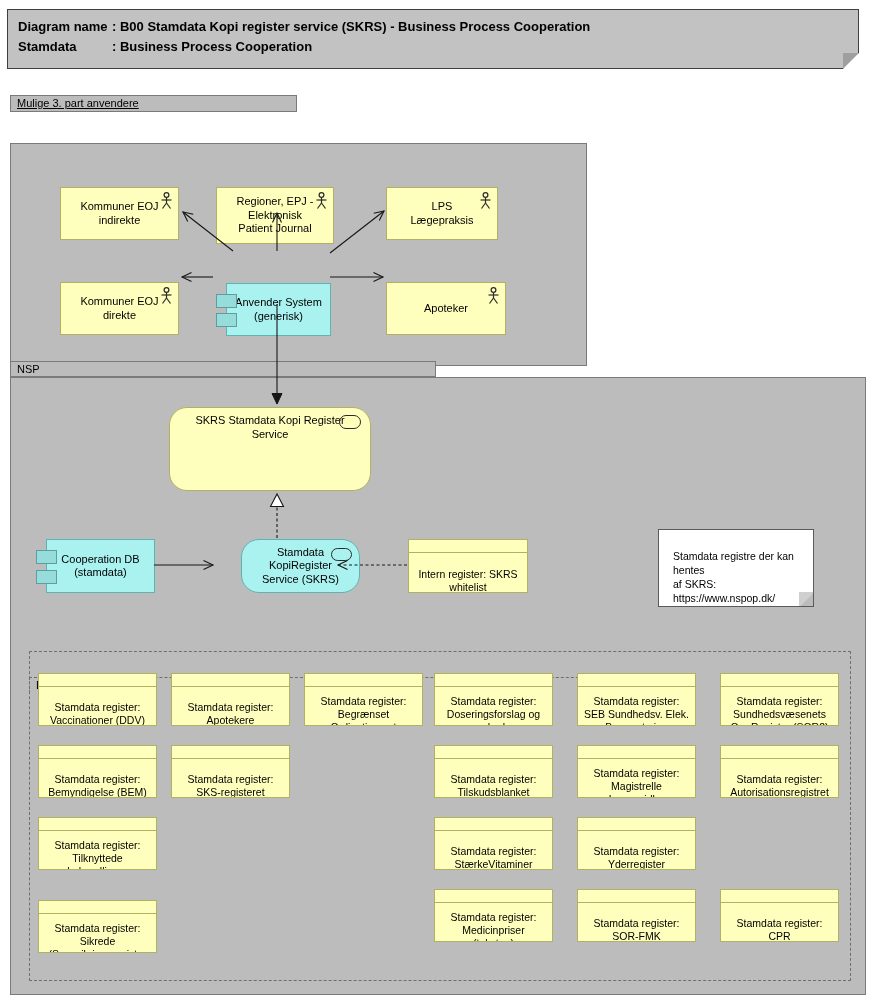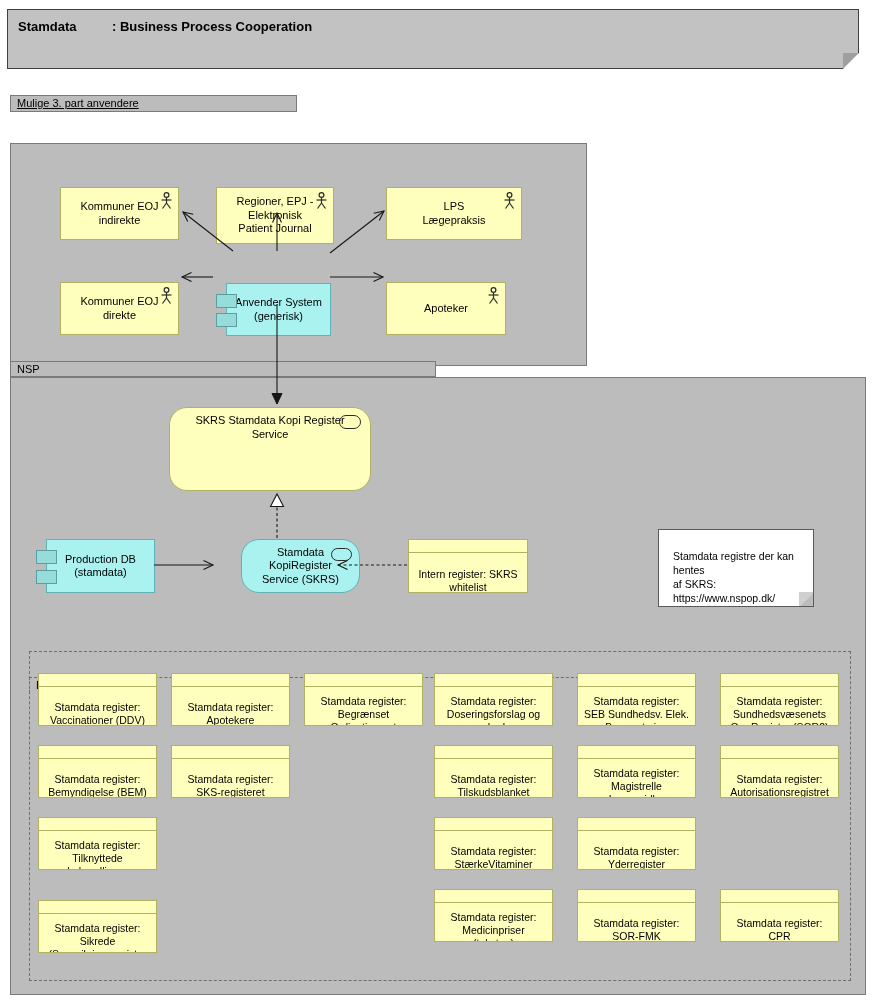--- a/index.html
+++ b/index.html
@@ -48,20 +48,23 @@
   .note .fold-cover{background:#bcbcbc;width:15px;height:15px;}
   .note .fold-flap{background:#cfcfcf;width:15px;height:15px;}
 
   .overlay{position:absolute;left:0;top:0;pointer-events:none;}
 </style>
 </head>
 <body>
 
 <div class="abs titlebar">
   <div>
+    <span class="tlabel">Diagram name</span><span>: B00 Stamdata Kopi register service (SKRS) - Business Process Cooperation</span>
+  </div>
+  <div>
     <span class="tlabel">Stamdata</span><span>: Business Process Cooperation</span>
   </div>
   <div class="fold-flap"></div>
   <div class="fold-cover"></div>
 </div>
 
 <div class="abs gtab g1tab">
   <span>Mulige 3. part anvendere</span>
 </div>
 <div class="abs gbody g1body">
@@ -88,21 +91,21 @@
         <g stroke="#2a2a2a" stroke-width="1.2" fill="none">
           <circle cx="6.5" cy="3" r="2.4"></circle>
           <line x1="6.5" y1="5.4" x2="6.5" y2="11"></line>
           <line x1="1.5" y1="8" x2="11.5" y2="8"></line>
           <line x1="6.5" y1="11" x2="2.5" y2="16.5"></line>
           <line x1="6.5" y1="11" x2="10.5" y2="16.5"></line>
         </g>
       </svg>
   </div>
 
-  <div class="node yellow" style="left:375px;top:43px;width:136px;height:53px;">
+  <div class="node yellow" style="left:375px;top:43px;width:112px;height:53px;">
     <span>LPS
 Lægepraksis</span>
     <svg class="actor" viewBox="0 0 13 18">
         <g stroke="#2a2a2a" stroke-width="1.2" fill="none">
           <circle cx="6.5" cy="3" r="2.4"></circle>
           <line x1="6.5" y1="5.4" x2="6.5" y2="11"></line>
           <line x1="1.5" y1="8" x2="11.5" y2="8"></line>
           <line x1="6.5" y1="11" x2="2.5" y2="16.5"></line>
           <line x1="6.5" y1="11" x2="10.5" y2="16.5"></line>
         </g>
@@ -149,21 +152,21 @@
 </div>
 <div class="abs gbody nspbody">
 
   <div class="node yellow rounded" style="left:158px;top:29px;width:202px;height:84px;align-items:flex-start;padding-top:6px;">
     <span>SKRS Stamdata Kopi Register
 Service</span>
     <div class="pill" style="top:7px;right:9px;width:20px;height:12px;"></div>
   </div>
 
   <div class="node cyan" style="left:35px;top:161px;width:109px;height:54px;">
-    <span>Production DB
+    <span>Cooperation DB
 (stamdata)</span>
     <div class="csq" style="top:10px;"></div>
     <div class="csq" style="top:30px;"></div>
   </div>
 
   <div class="node cyan rounded" style="left:206px;top:161px;width:119px;height:54px;margin-left:24px;">
     <span>Stamdata
 KopiRegister
 Service (SKRS)</span>
     <div class="pill" style="top:8px;right:7px;width:19px;height:11px;"></div>

